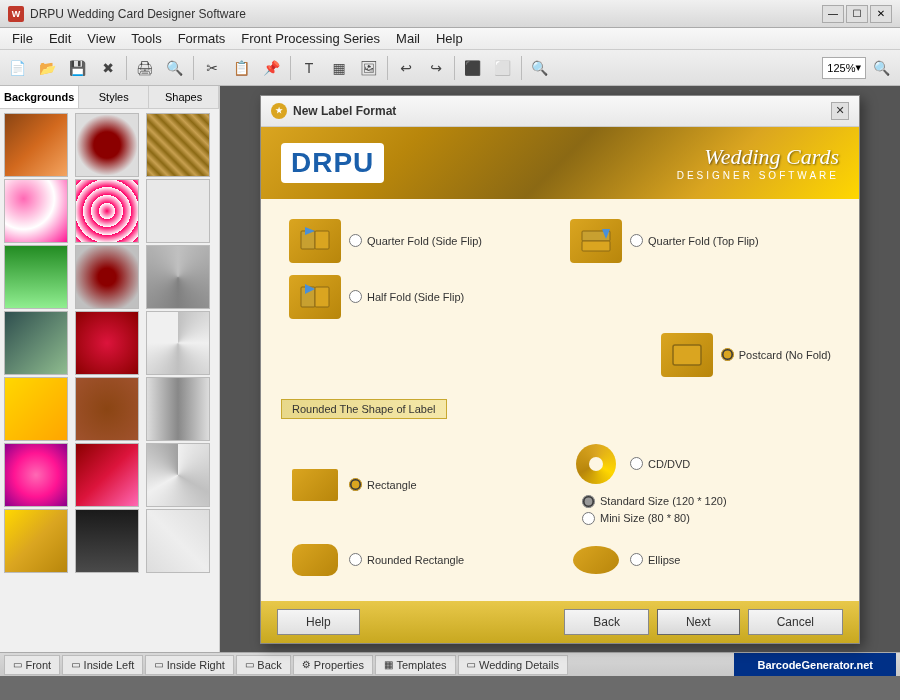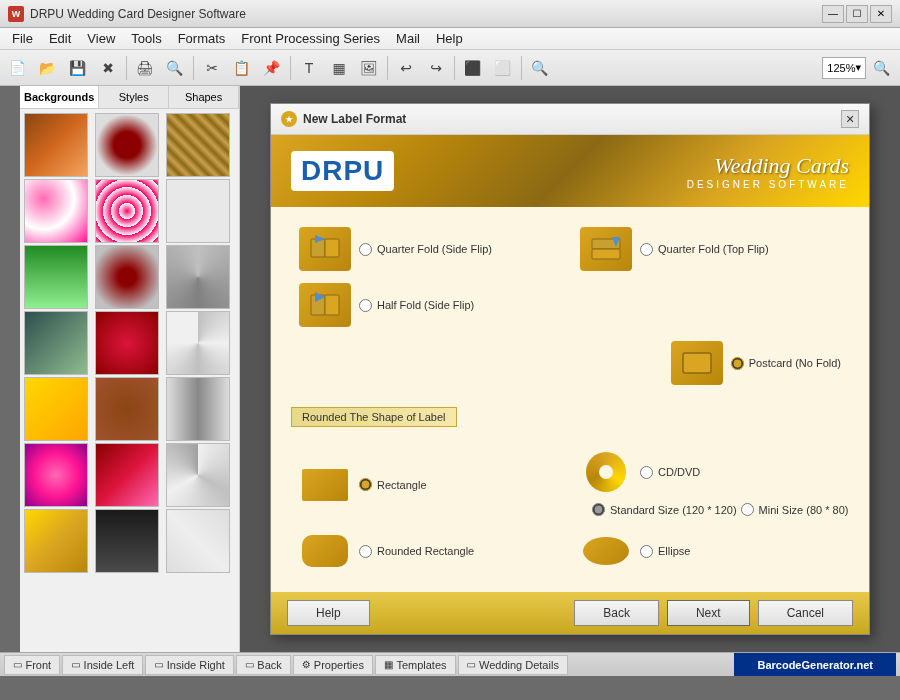--- a/index.html
+++ b/index.html
@@ -38,21 +38,21 @@
       align-items: center;
       padding: 2px 4px;
       border-bottom: 1px solid #bbb;
       gap: 2px;
     }
     .tb-icon { width: 28px; height: 28px; background: transparent; border: 1px solid transparent; display: flex; align-items: center; justify-content: center; font-size: 14px; cursor: pointer; color: #444; }
     .tb-separator { width: 1px; height: 24px; background: #bbb; margin: 0 2px; }
     .zoom-box { display: flex; align-items: center; background: white; border: 1px solid #aaa; height: 22px; padding: 0 4px; font-size: 11px; margin-left: auto; justify-content: center; }
 
     
-    .main-area { display: flex; height: calc(700px - 28px - 22px - 36px - 24px - 24px); padding-left: 20px; }
+    .main-area { display: flex; height: calc(700px - 28px - 22px - 36px - 24px - 24px); }
 
     
     .sidebar {
       width: 220px;
       background: #f0f0f0;
       border-right: 1px solid #ccc;
       overflow-y: auto;
       flex-shrink: 0;
     }
     .sidebar-tabs { display: flex; border-bottom: 1px solid #ccc; }
@@ -153,21 +153,21 @@
       display: flex; align-items: center; justify-content: center;
     }
     .shape-cddvd::after {
       content: '';
       width: 14px; height: 14px;
       background: #fdf6e3;
       border-radius: 50%;
       position: absolute;
     }
 
-    .cd-size-options { display: flex; flex-direction: row; gap: 4px; padding: 6px 0; }
+    .cd-size-options { display: flex; flex-direction: column; gap: 4px; padding: 6px 0; }
     .cd-size-option { display: flex; align-items: center; gap: 5px; font-size: 11px; color: #333; }
 
     
     .modal-footer {
       background: linear-gradient(to bottom, #e8c84a, #c8a820);
       padding: 8px 16px;
       display: flex;
       align-items: center;
       justify-content: space-between;
     }

